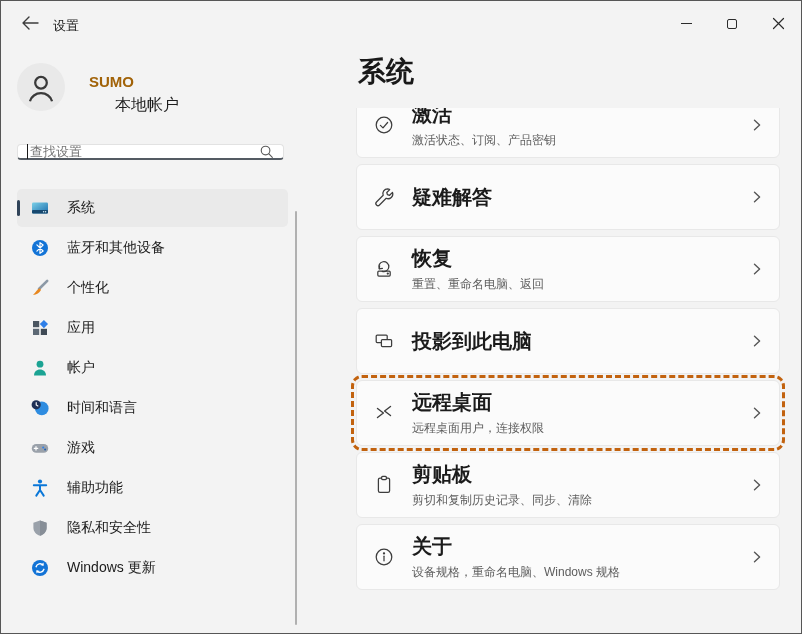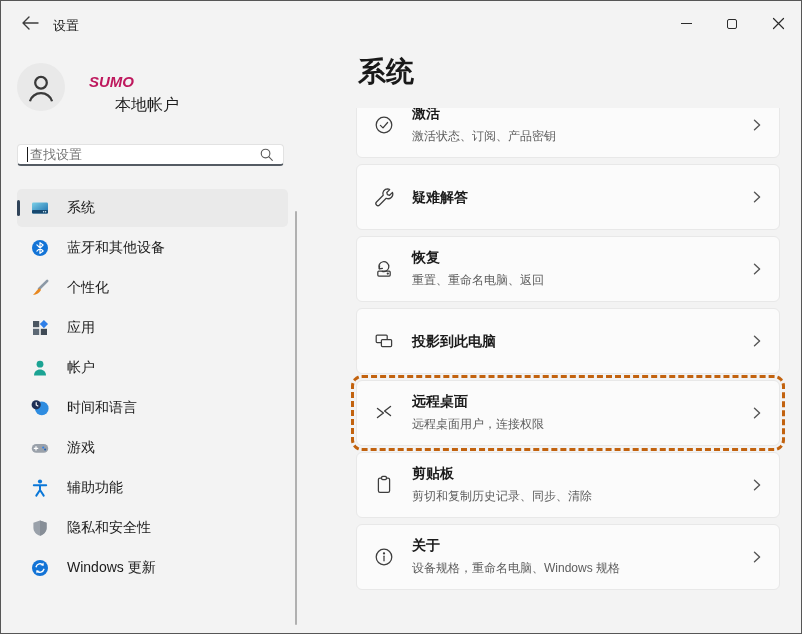--- a/index.html
+++ b/index.html
@@ -24,26 +24,26 @@
   .ctrl { width:46px; height:45px; display:flex; align-items:center; justify-content:center; }
   .min-glyph { width:11px; height:1.3px; background:#2b2b2b; }
   .max-glyph { width:10px; height:10px; border:1.3px solid #2b2b2b; border-radius:2px; }
 
   
   .avatar {
     position:absolute; left:16px; top:62px; width:48px; height:48px;
     border-radius:50%; background:#e9e9e9; display:flex; align-items:center; justify-content:center;
     overflow:hidden;
   }
-  .user-name { position:absolute; left:88px; top:72px; font-size:15px; font-weight:700; color:#be185d;font-style:italic; }
+  .user-name { position:absolute; left:88px; top:72px; font-size:15px; font-weight:700; color:#a16207; }
   .user-type { position:absolute; left:88px; top:94px; font-size:16px; color:#1e1e1e;margin-left:26px; }
 
   
   .searchbox {
-    position:absolute; left:16px; top:143px; width:267px; height:22px;
+    position:absolute; left:16px; top:143px; width:267px; height:16px;
     background:#ffffff; border:1px solid #e2e2e2; border-bottom:2px solid #545b63;
     border-radius:4px; display:flex; align-items:center; padding:4px 9px;
   }
   .caret { width:1px; height:15px; background:#1a1a1a; flex:none; }
   .searchbox input {
     flex:1; min-width:0; border:none; outline:none; background:transparent;
     font-family:inherit; font-size:13px; color:#222; padding:0 2px;
   }
   .searchbox input::placeholder { color:#757575; opacity:1; }
   .search-ico { width:15px; height:15px; flex:none; display:flex; }
@@ -82,21 +82,21 @@
     border:1px solid #e8e8e8; border-radius:6px;
     display:flex; align-items:center; padding:0 16px; cursor:pointer;
   }
   .card.clipped-top { margin-top:-16px; }
   .card.highlighted {
     outline:3px dashed var(--highlight, #c2620e); outline-offset:2px;
   }
   .card-ico { width:22px; height:22px; margin-right:17px; flex:none; display:flex; }
   .card-ico svg { width:22px; height:22px; }
   .card-text { display:flex; flex-direction:column; }
-  .card-title { font-size:14px; font-weight:600; color:#1b1b1b; line-height:1.2; }
+  .card-title { font-size:20px; font-weight:600; color:#1b1b1b; line-height:1.2; }
   .card-sub { font-size:12px; color:#5d5d5d; margin-top:6px; }
   .chevron { margin-left:auto; width:12px; height:12px; flex:none; display:flex; }
 </style>
 </head>
 <body>
 
 <div id="window" style="--highlight: #C2620E; --accent-pill: #31445A;">
 
   <div class="titlebar">
     <div class="back-btn">

